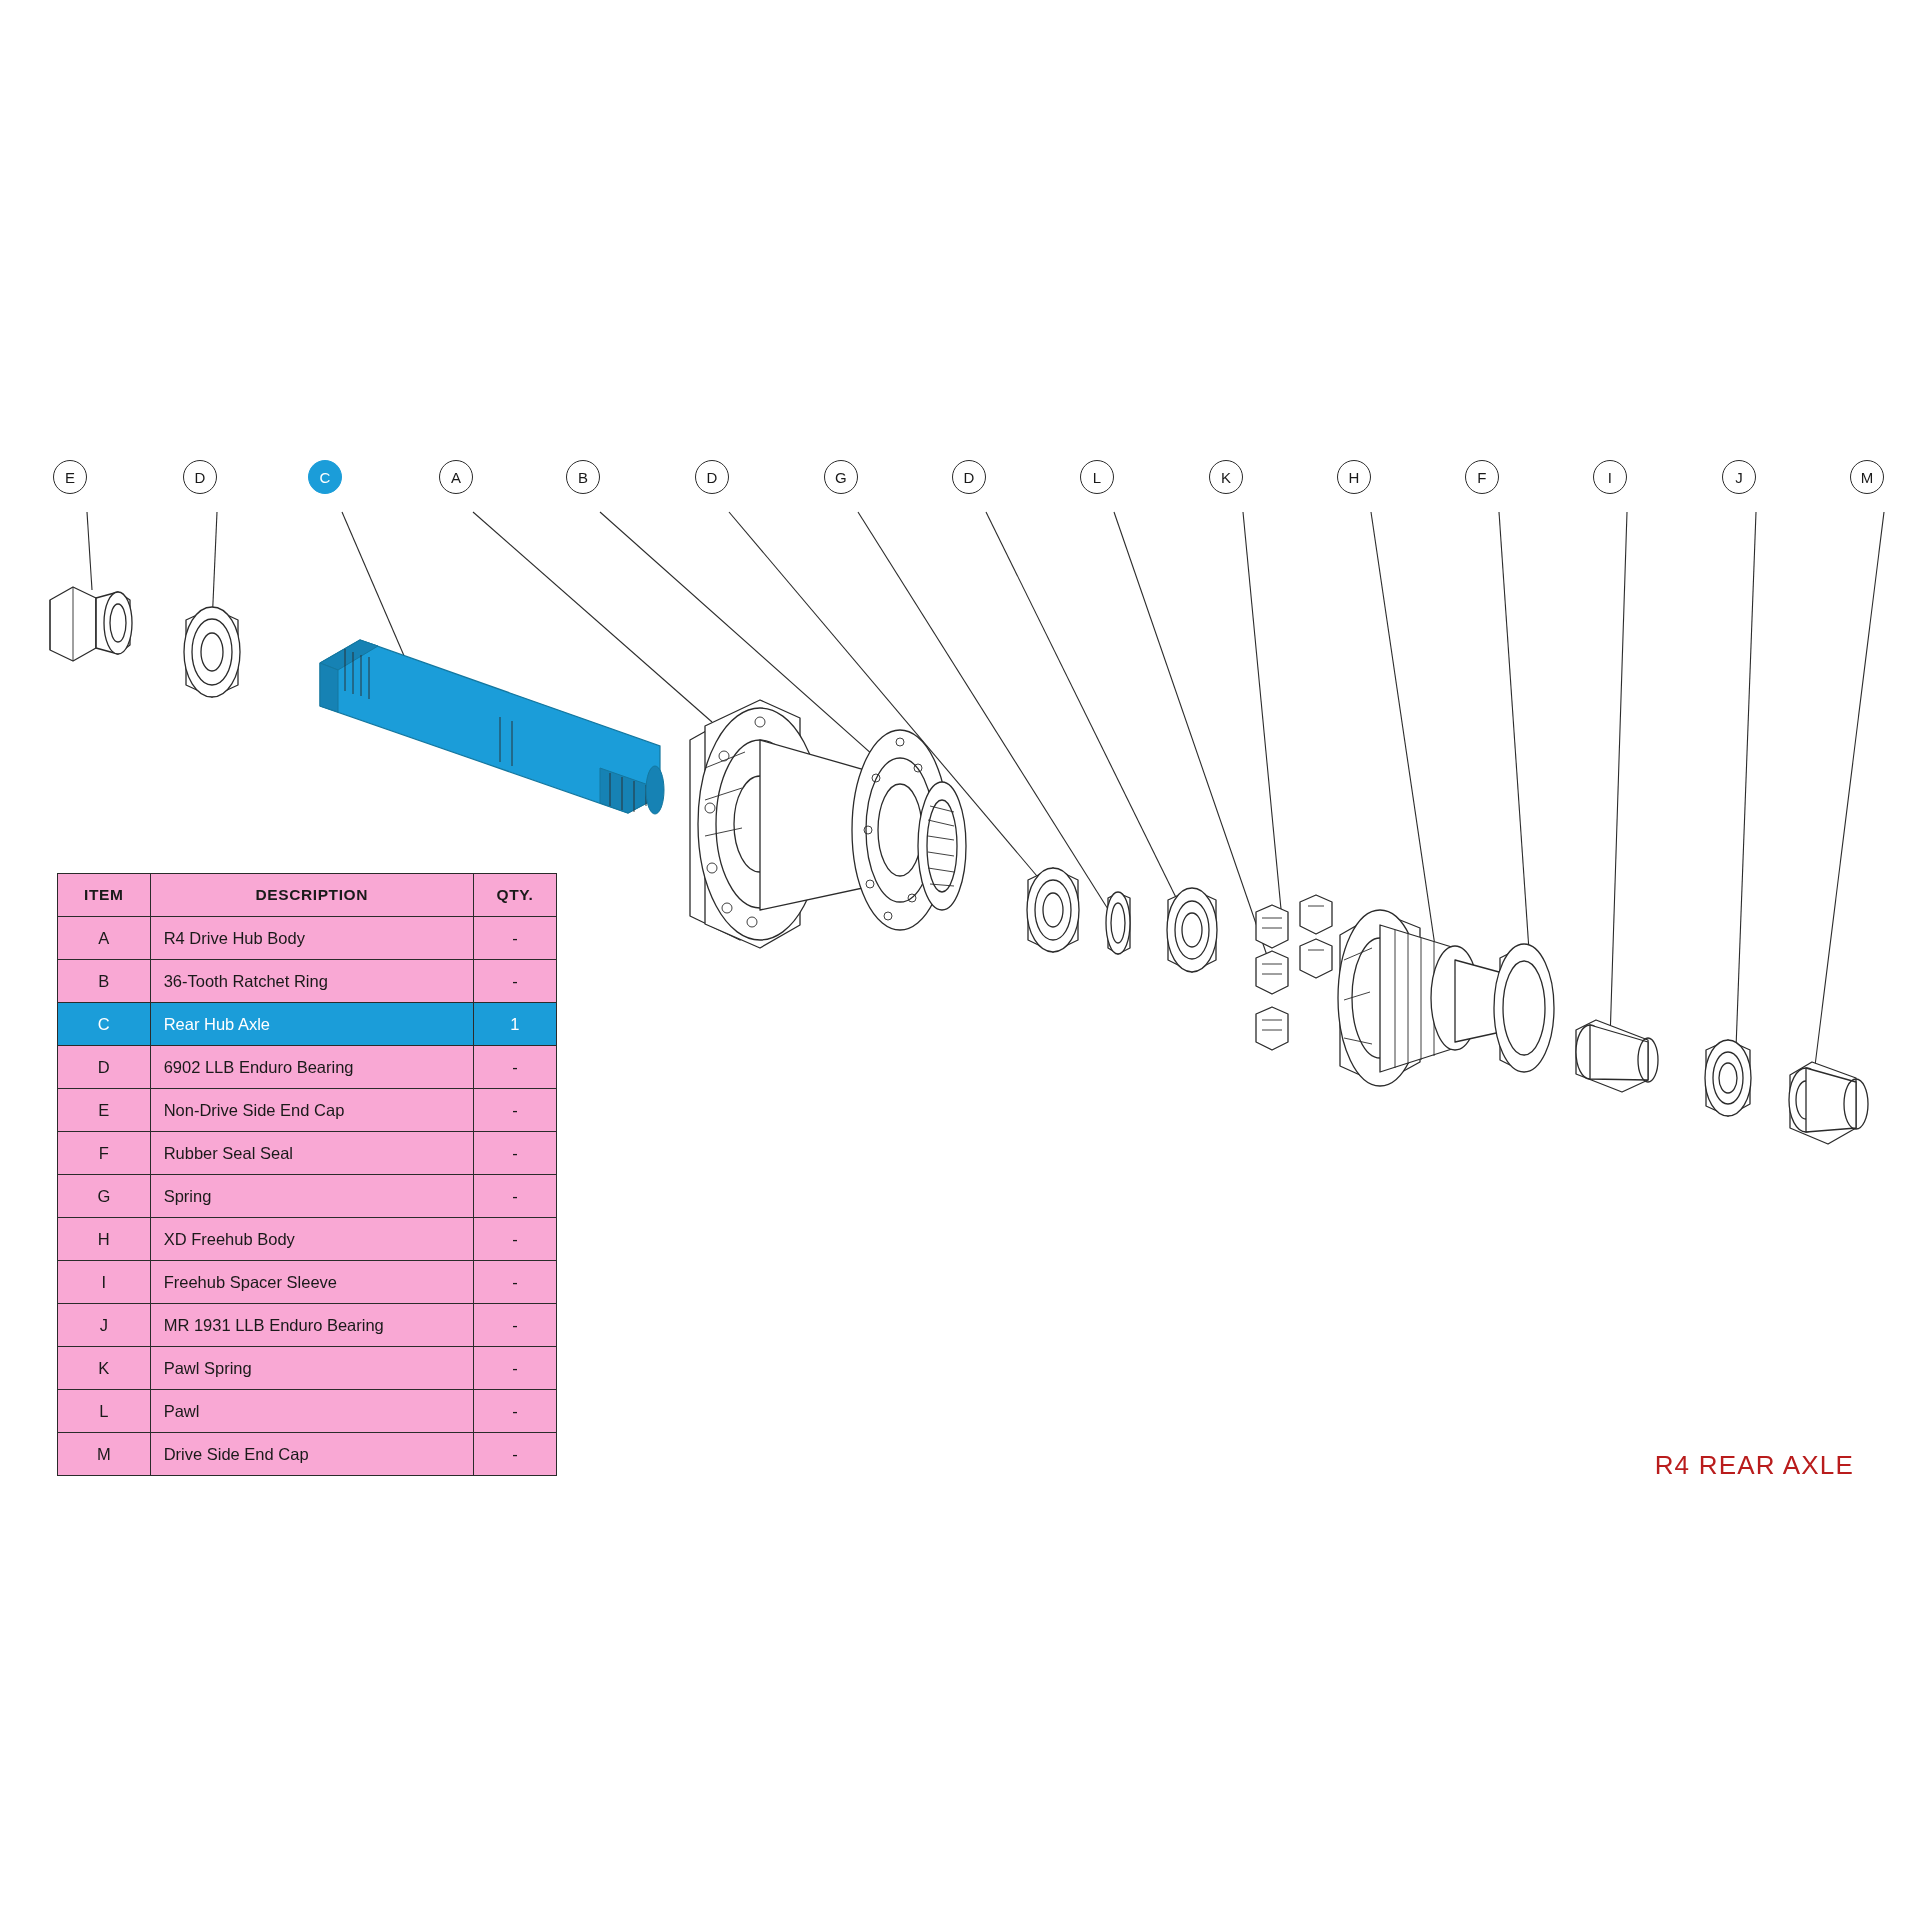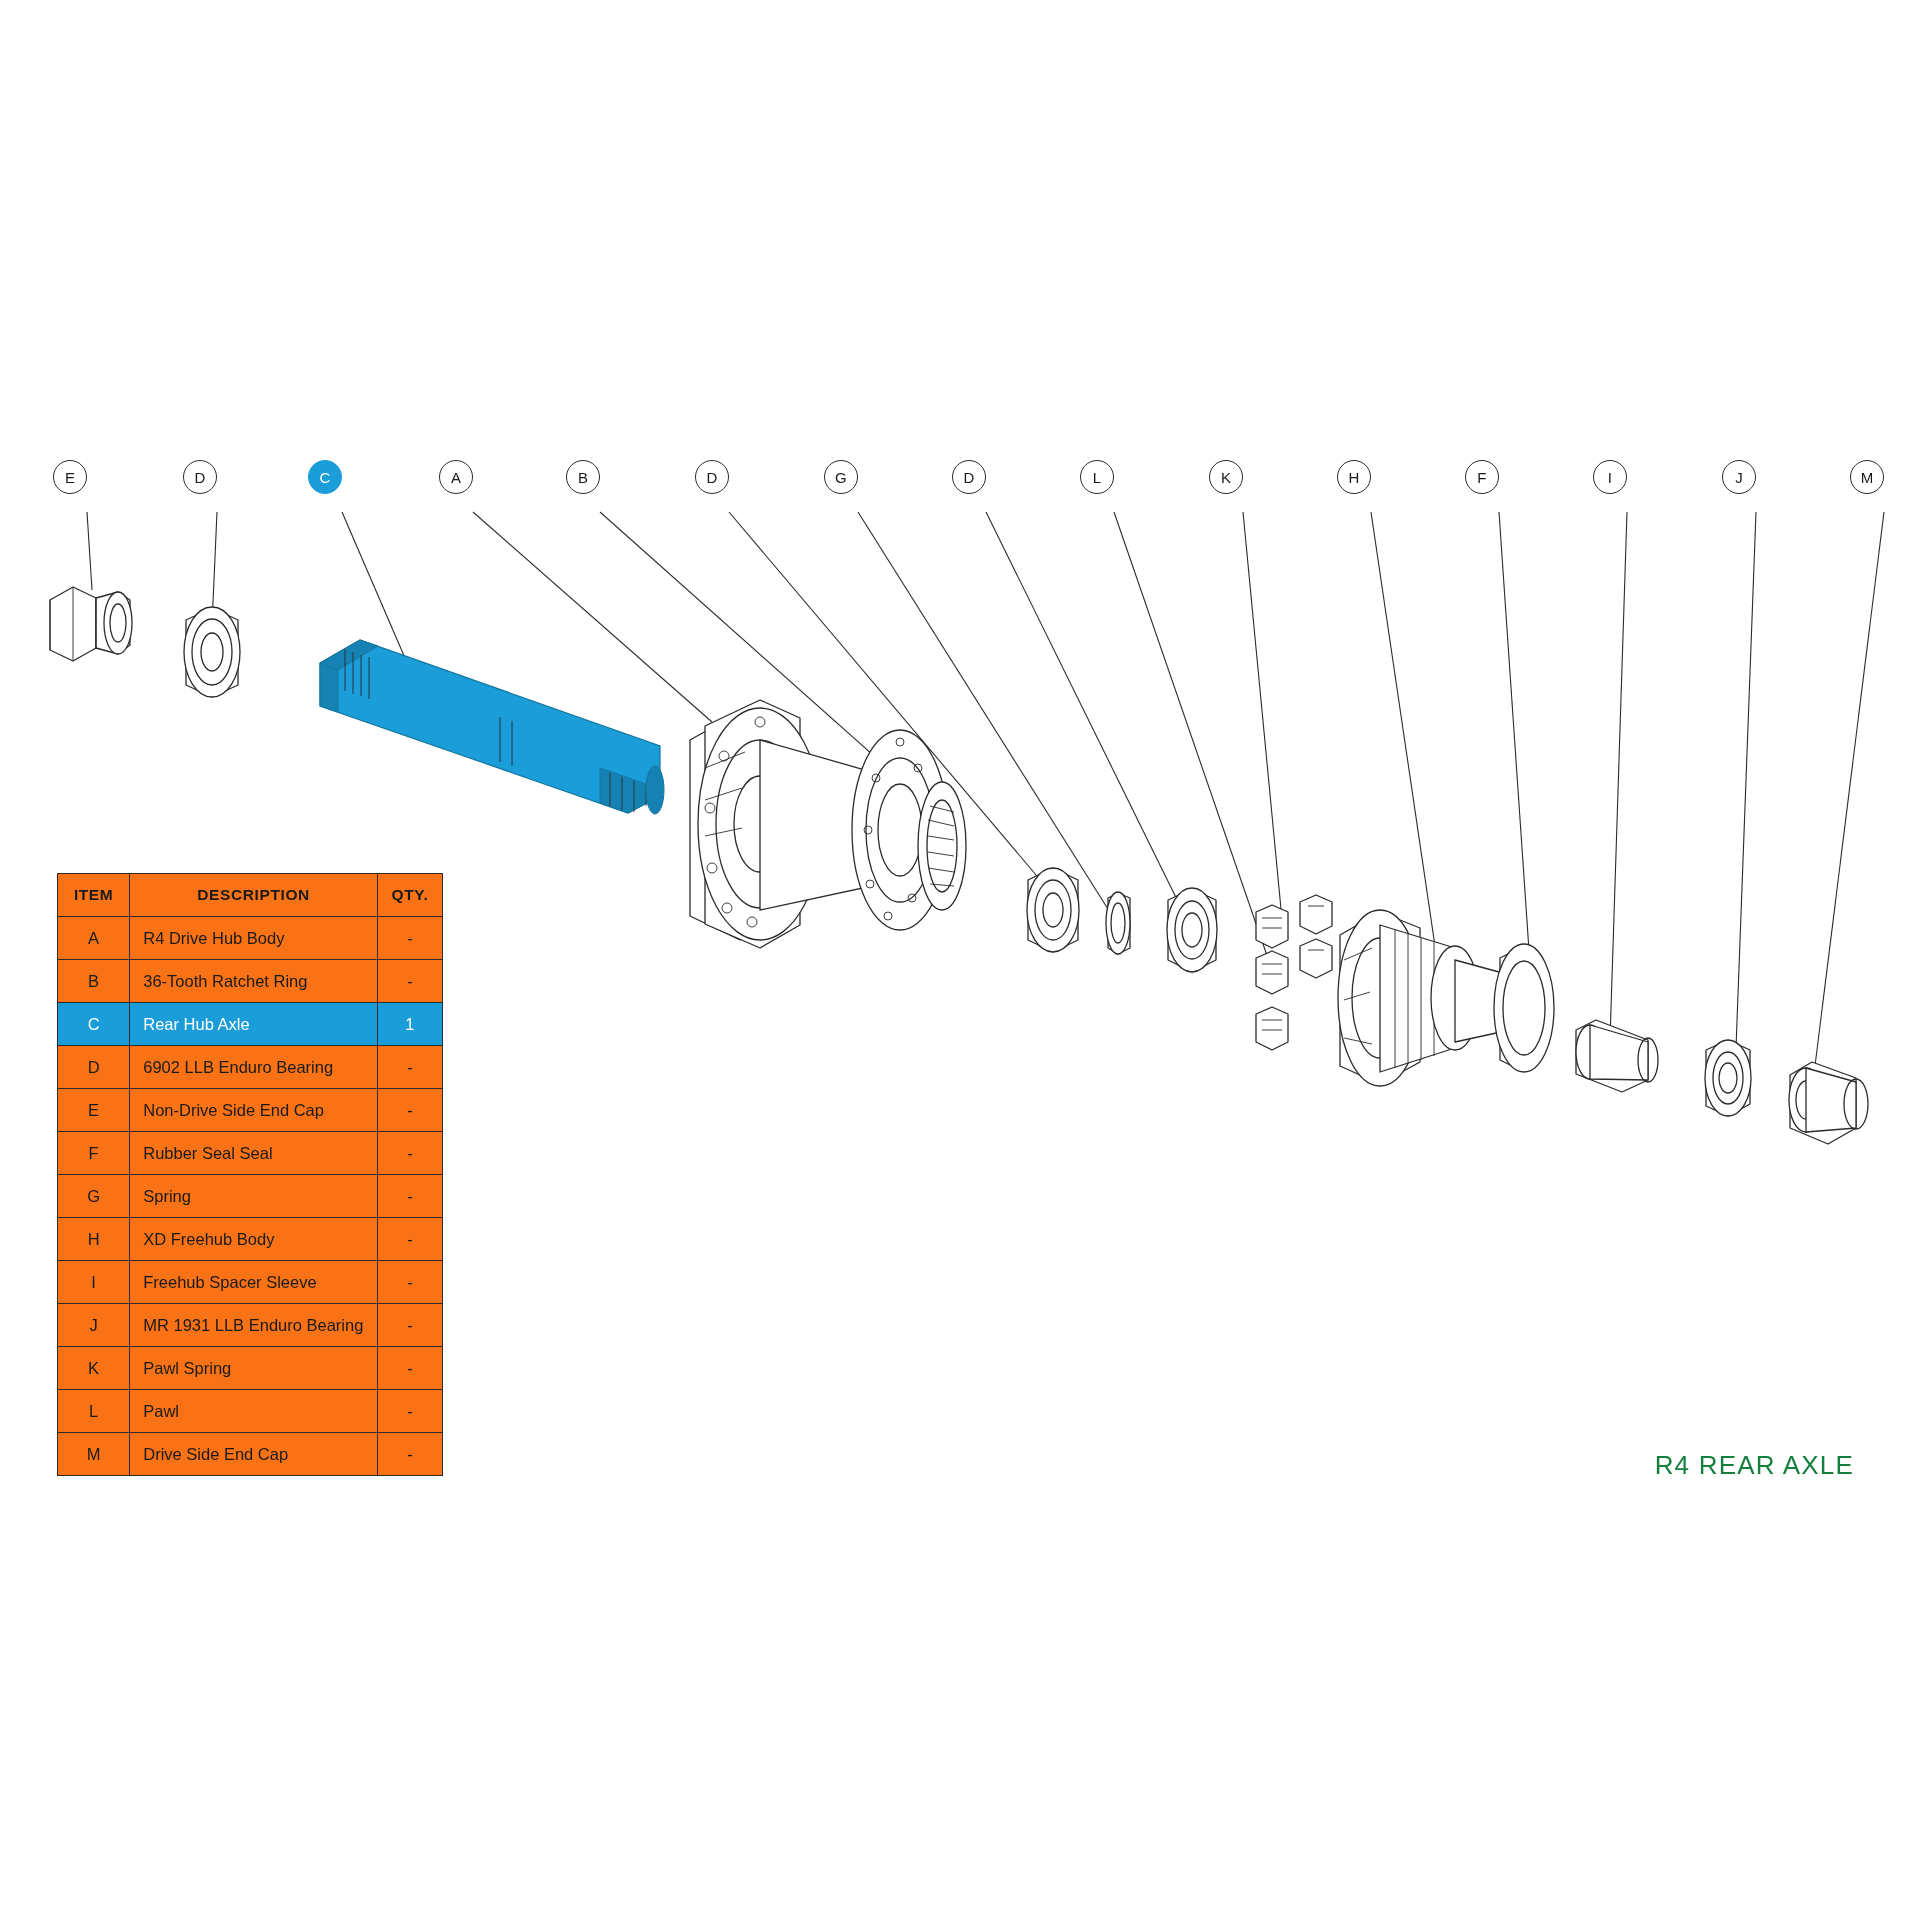--- a/index.html
+++ b/index.html
@@ -43,24 +43,24 @@
     background: #1b9dd9;
     border-color: #1b9dd9;
     color: #ffffff;
   }
 
   
   #parts-table {
     position: absolute;
     left: 57px;
     top: 873px;
-    width: 386px;
+    width: 500px;
     border-collapse: collapse;
     font-size: 16.5px;
-    background: #f97316;
+    background: #f9a8d4;
   }
   #parts-table th, #parts-table td {
     border: 1.2px solid #2b2b2b;
     padding: 0;
     height: 43px;
     box-sizing: border-box;
   }
   #parts-table th {
     font-weight: bold;
     font-size: 15.5px;
@@ -78,21 +78,21 @@
   tr.row-highlight td.col-item,
   tr.row-highlight td.col-qty { color: #ffffff; }
 
   
   #drawing-title {
     position: absolute;
     right: 56px;
     top: 1450px;
     font-size: 26px;
     letter-spacing: 1.2px;
-    color: #15803d;
+    color: #b91c1c;
     text-align: center;
   }
 
   svg#art {
     position: absolute;
     left: 0; top: 0;
     width: 1910px;
     height: 1910px;
     pointer-events: none;
   }

